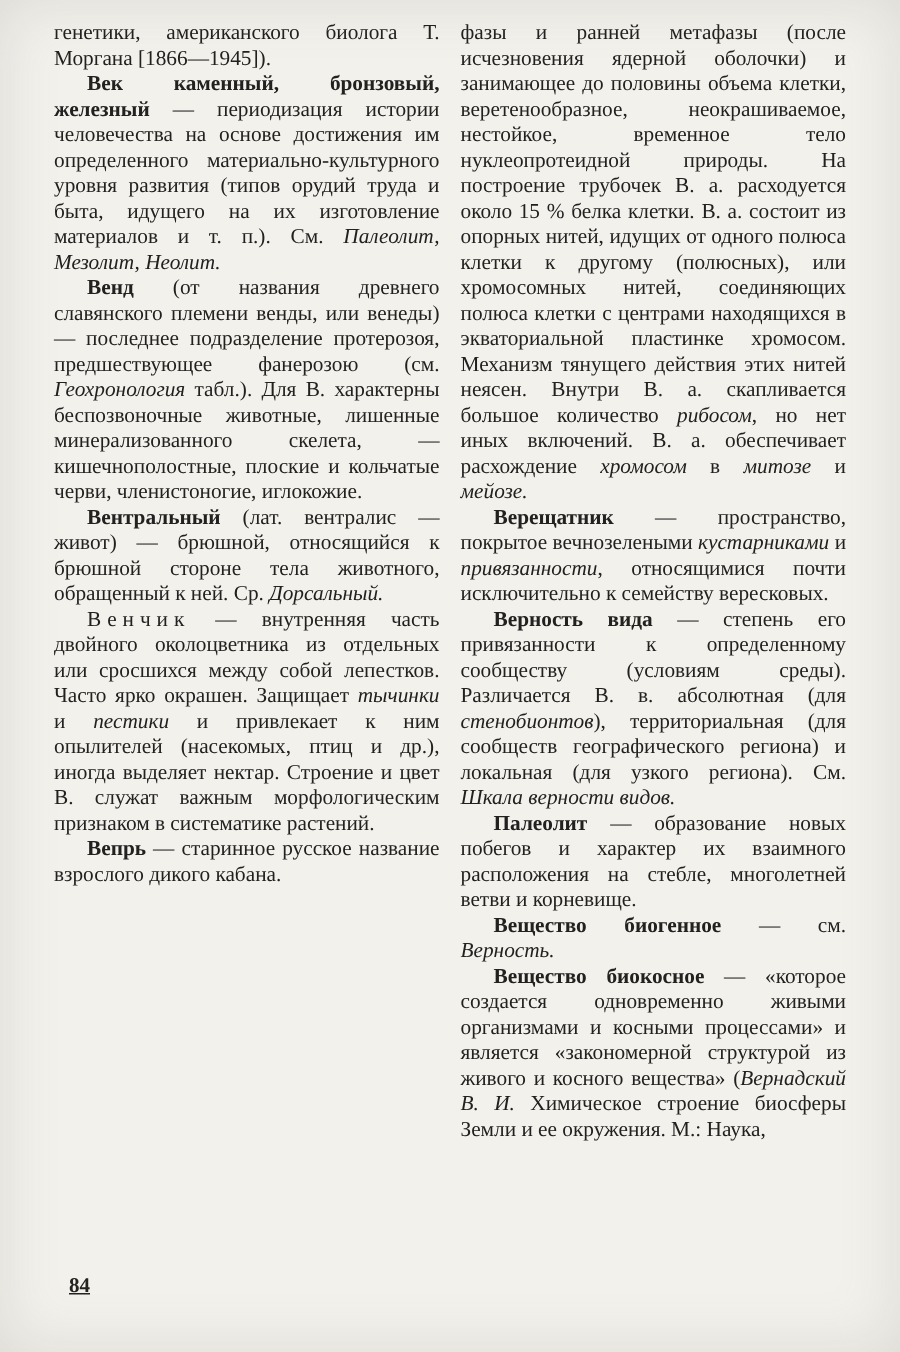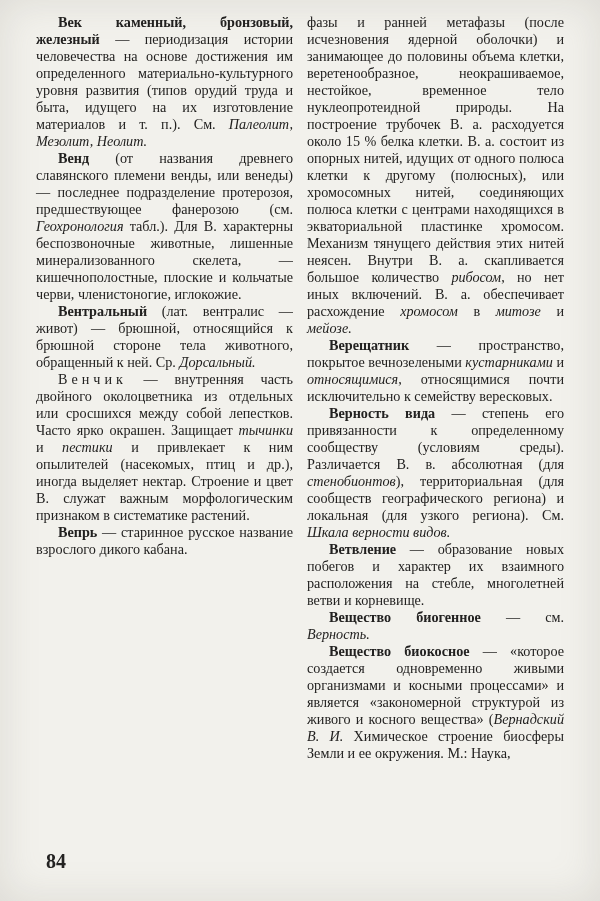--- a/index.html
+++ b/index.html
@@ -45,40 +45,42 @@
   }
   .seg-normal { font-weight: normal; font-style: normal; }
   .seg-bold   { font-weight: bold; }
   .seg-italic { font-style: italic; }
   .seg-spaced { letter-spacing: 0.30em; }
   .seg-bold_spaced { font-weight: normal; letter-spacing: 0.28em; }
   .page-number {
     position: absolute;
     left: 46px;
     top: 850px;
-    font-size: 20px;
+    font-size: 14px;
     font-weight: bold;
     color: #242322;
+    text-decoration: underline;
   }
 </style>
 </head>
 <body>
 
 <div class="scan-page">
   <div class="text-area">
     <div class="column">
+        <p class="para"><span class="seg-normal">генетики, американского биолога Т. Моргана [1866—1945]).</span></p>
         <p class="para indent"><span class="seg-bold">Век каменный, бронзовый, железный</span><span class="seg-normal"> — периодизация истории человечества на основе достижения им определенного материально-культурного уровня развития (типов орудий труда и быта, идущего на их изготовление материалов и т. п.). См. </span><span class="seg-italic">Палеолит, Мезолит, Неолит.</span></p>
         <p class="para indent"><span class="seg-bold">Венд</span><span class="seg-normal"> (от названия древнего славянского племени венды, или венеды) — последнее подразделение протерозоя, предшествующее фанерозою (см. </span><span class="seg-italic">Геохронология</span><span class="seg-normal"> табл.). Для В. характерны беспозвоночные животные, лишенные минерализованного скелета, — кишечнополостные, плоские и кольчатые черви, членистоногие, иглокожие.</span></p>
         <p class="para indent"><span class="seg-bold">Вентральный</span><span class="seg-normal"> (лат. вентралис — живот) — брюшной, относящийся к брюшной стороне тела животного, обращенный к ней. Ср. </span><span class="seg-italic">Дорсальный.</span></p>
         <p class="para indent"><span class="seg-bold_spaced">Венчик</span><span class="seg-normal"> — внутренняя часть двойного околоцветника из отдельных или сросшихся между собой лепестков. Часто ярко окрашен. Защищает </span><span class="seg-italic">тычинки</span><span class="seg-normal"> и </span><span class="seg-italic">пестики</span><span class="seg-normal"> и привлекает к ним опылителей (насекомых, птиц и др.), иногда выделяет нектар. Строение и цвет В. служат важным морфологическим признаком в систематике растений.</span></p>
         <p class="para indent"><span class="seg-bold">Вепрь</span><span class="seg-normal"> — старинное русское название взрослого дикого кабана.</span></p>
       </div>
     <div class="column">
         <p class="para"><span class="seg-normal">фазы и ранней метафазы (после исчезновения ядерной оболочки) и занимающее до половины объема клетки, веретенообразное, неокрашиваемое, нестойкое, временное тело нуклеопротеидной природы. На построение трубочек В. а. расходуется около 15 % белка клетки. В. а. состоит из опорных нитей, идущих от одного полюса клетки к другому (полюсных), или хромосомных нитей, соединяющих полюса клетки с центрами находящихся в экваториальной пластинке хромосом. Механизм тянущего действия этих нитей неясен. Внутри В. а. скапливается большое количество </span><span class="seg-italic">рибосом</span><span class="seg-normal">, но нет иных включений. В. а. обеспечивает расхождение </span><span class="seg-italic">хромосом</span><span class="seg-normal"> в </span><span class="seg-italic">митозе</span><span class="seg-normal"> и </span><span class="seg-italic">мейозе.</span></p>
-        <p class="para indent"><span class="seg-bold">Верещатник</span><span class="seg-normal"> — пространство, покрытое вечнозелеными </span><span class="seg-italic">кустарниками</span><span class="seg-normal"> и </span><span class="seg-italic">относящимися</span><span class="seg-normal">, относящимися почти исключительно к семейству вересковых.</span></p>
+        <p class="para indent"><span class="seg-bold">Верещатник</span><span class="seg-normal"> — пространство, покрытое вечнозелеными </span><span class="seg-italic">кустарниками</span><span class="seg-normal"> и </span><span class="seg-italic">привязанности</span><span class="seg-normal">, относящимися почти исключительно к семейству вересковых.</span></p>
         <p class="para indent"><span class="seg-bold">Верность вида</span><span class="seg-normal"> — степень его привязанности к определенному сообществу (условиям среды). Различается В. в. абсолютная (для </span><span class="seg-italic">стенобионтов</span><span class="seg-normal">), территориальная (для сообществ географического региона) и локальная (для узкого региона). См. </span><span class="seg-italic">Шкала верности видов.</span></p>
-        <p class="para indent"><span class="seg-bold">Ветвление</span><span class="seg-normal"> — образование новых побегов и характер их взаимного расположения на стебле, многолетней ветви и корневище.</span></p>
+        <p class="para indent"><span class="seg-bold">Палеолит</span><span class="seg-normal"> — образование новых побегов и характер их взаимного расположения на стебле, многолетней ветви и корневище.</span></p>
         <p class="para indent"><span class="seg-bold">Вещество биогенное</span><span class="seg-normal"> — см. </span><span class="seg-italic">Верность.</span></p>
         <p class="para indent"><span class="seg-bold">Вещество биокосное</span><span class="seg-normal"> — «которое создается одновременно живыми организмами и косными процессами» и является «закономерной структурой из живого и косного вещества» (</span><span class="seg-italic">Вернадский В. И.</span><span class="seg-normal"> Химическое строение биосферы Земли и ее окружения. М.: Наука,</span></p>
       </div>
   </div>
   <div class="page-number">84</div>
 </div>
 
 </body></html>

